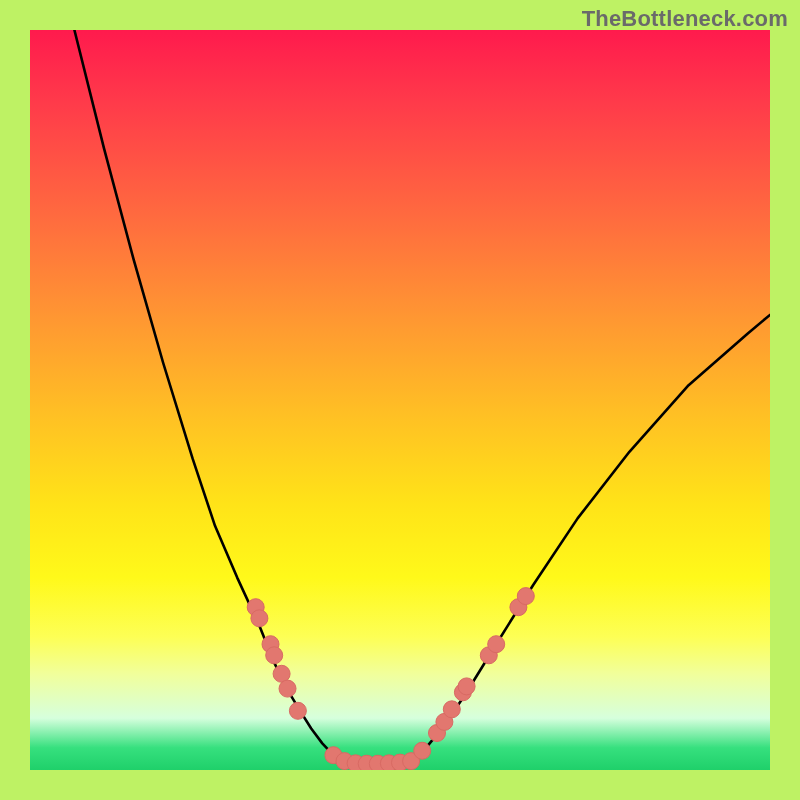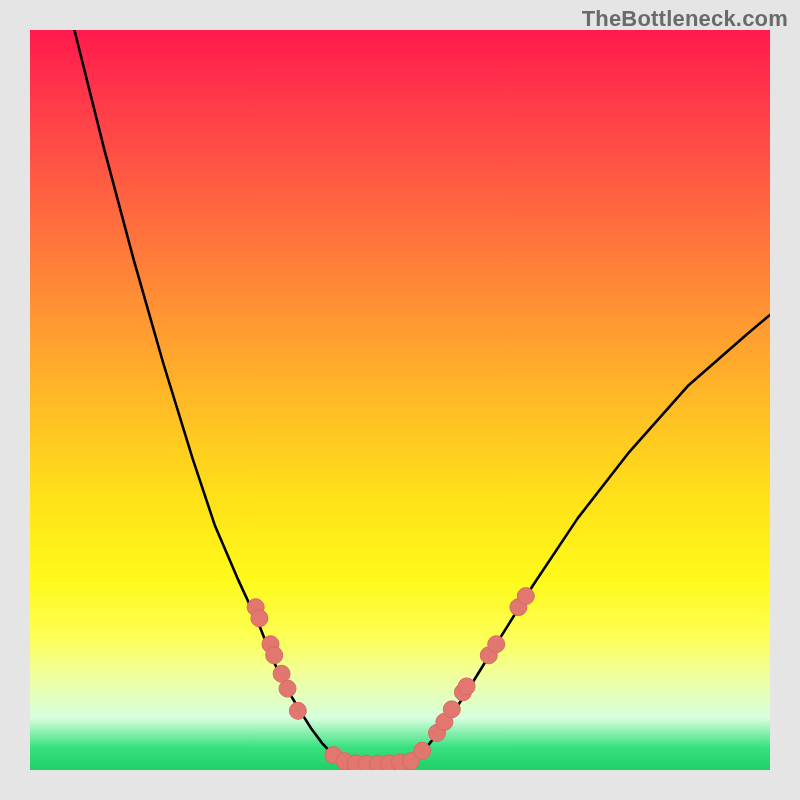--- a/index.html
+++ b/index.html
@@ -9,21 +9,21 @@
     height: 800px;
     background: #000;
     overflow: hidden;
     font-family: Arial, Helvetica, sans-serif;
   }
   .frame {
     position: absolute;
     left: 0; top: 0;
     width: 800px;
     height: 800px;
-    background: #e5e5e5;
+    background: #bef264;
   }
   .plot {
     position: absolute;
     left: 30px;
     top: 30px;
     width: 740px;
     height: 740px;
     overflow: hidden;
   }
   .gradient {

